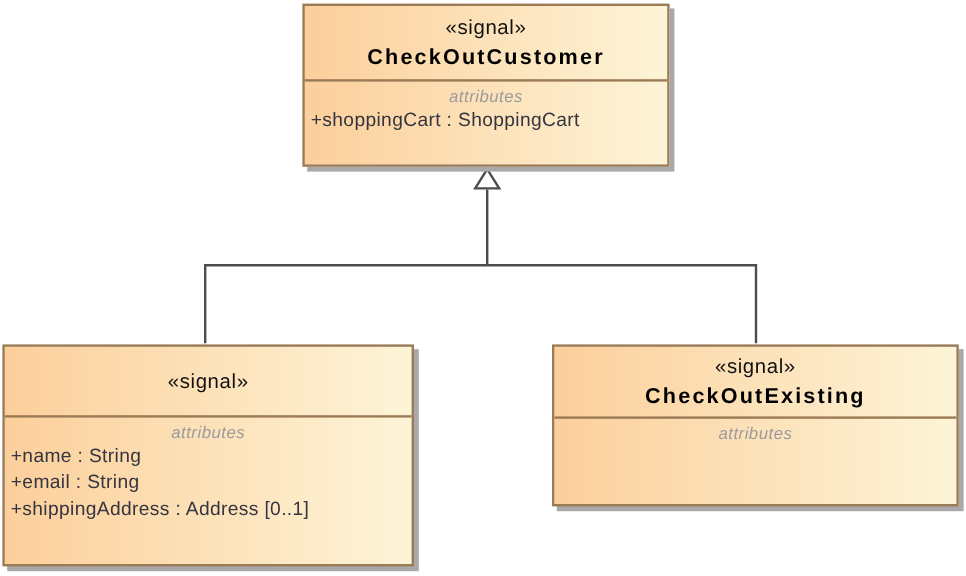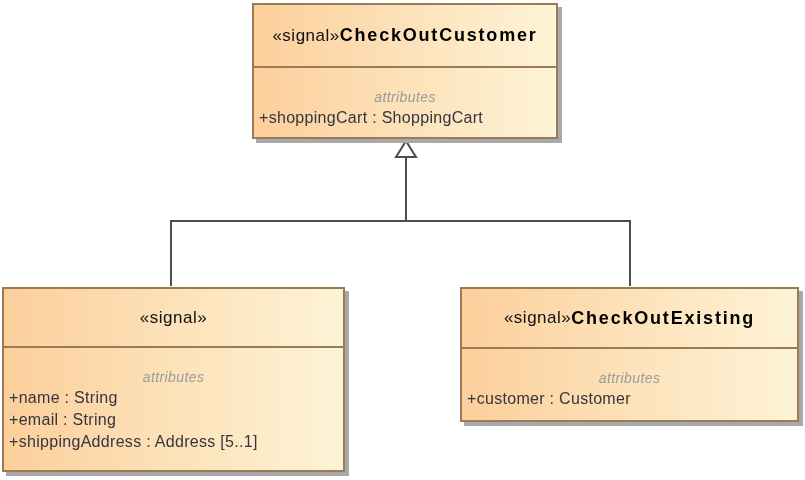--- a/index.html
+++ b/index.html
@@ -35,42 +35,42 @@
     position: absolute;
     box-sizing: border-box;
     border: 2px solid var(--box-border);
     background: linear-gradient(90deg, var(--fill-left) 0%, var(--fill-right) 100%);
     box-shadow: 4px 4px 0 var(--shadow);
   }
   .title-compartment {
     box-sizing: border-box;
     border-bottom: 2px solid var(--box-border);
     display: flex;
-    flex-direction: row;
+    flex-direction: column;
     justify-content: center;
     align-items: center;
     text-align: center;
   }
   .stereotype {
     font-size: 17px;
     line-height: 24px;
     color: var(--stereotype-text);
     letter-spacing: 0.5px;
   }
   .class-name {
     font-size: 18px;
     line-height: 25px;
     font-weight: bold;
     color: var(--name-text);
     letter-spacing: 1.8px;
     text-align: right;
   }
   .attrs-compartment {
     box-sizing: border-box;
-    padding-top: 20px;
+    padding-top: 3px;
   }
   .attrs-label {
     text-align: center;
     font-style: italic;
     font-size: 14px;
     line-height: 19px;
     color: var(--attr-label-text);
     letter-spacing: 0.4px;
   }
   .attr-line {
@@ -118,31 +118,28 @@
 
   <div class="uml-class pos-new">
     <div class="title-compartment">
       <div class="stereotype">«signal»</div>
     </div>
     <div class="attrs-compartment">
       <div class="attrs-label">attributes</div>
       <div>
           <div class="attr-line">+name : String</div>
           <div class="attr-line">+email : String</div>
-          <div class="attr-line">+shippingAddress : Address [5..1]</div>
+          <div class="attr-line">+shippingAddress : Address [0..1]</div>
         </div>
     </div>
   </div>
 
   <div class="uml-class pos-existing">
     <div class="title-compartment">
       <div class="stereotype">«signal»</div>
       <div class="class-name">CheckOutExisting</div>
     </div>
     <div class="attrs-compartment">
       <div class="attrs-label">attributes</div>
-      <div>
-          <div class="attr-line">+customer : Customer</div>
-        </div>
     </div>
   </div>
 
 </div>
 
 </body></html>

